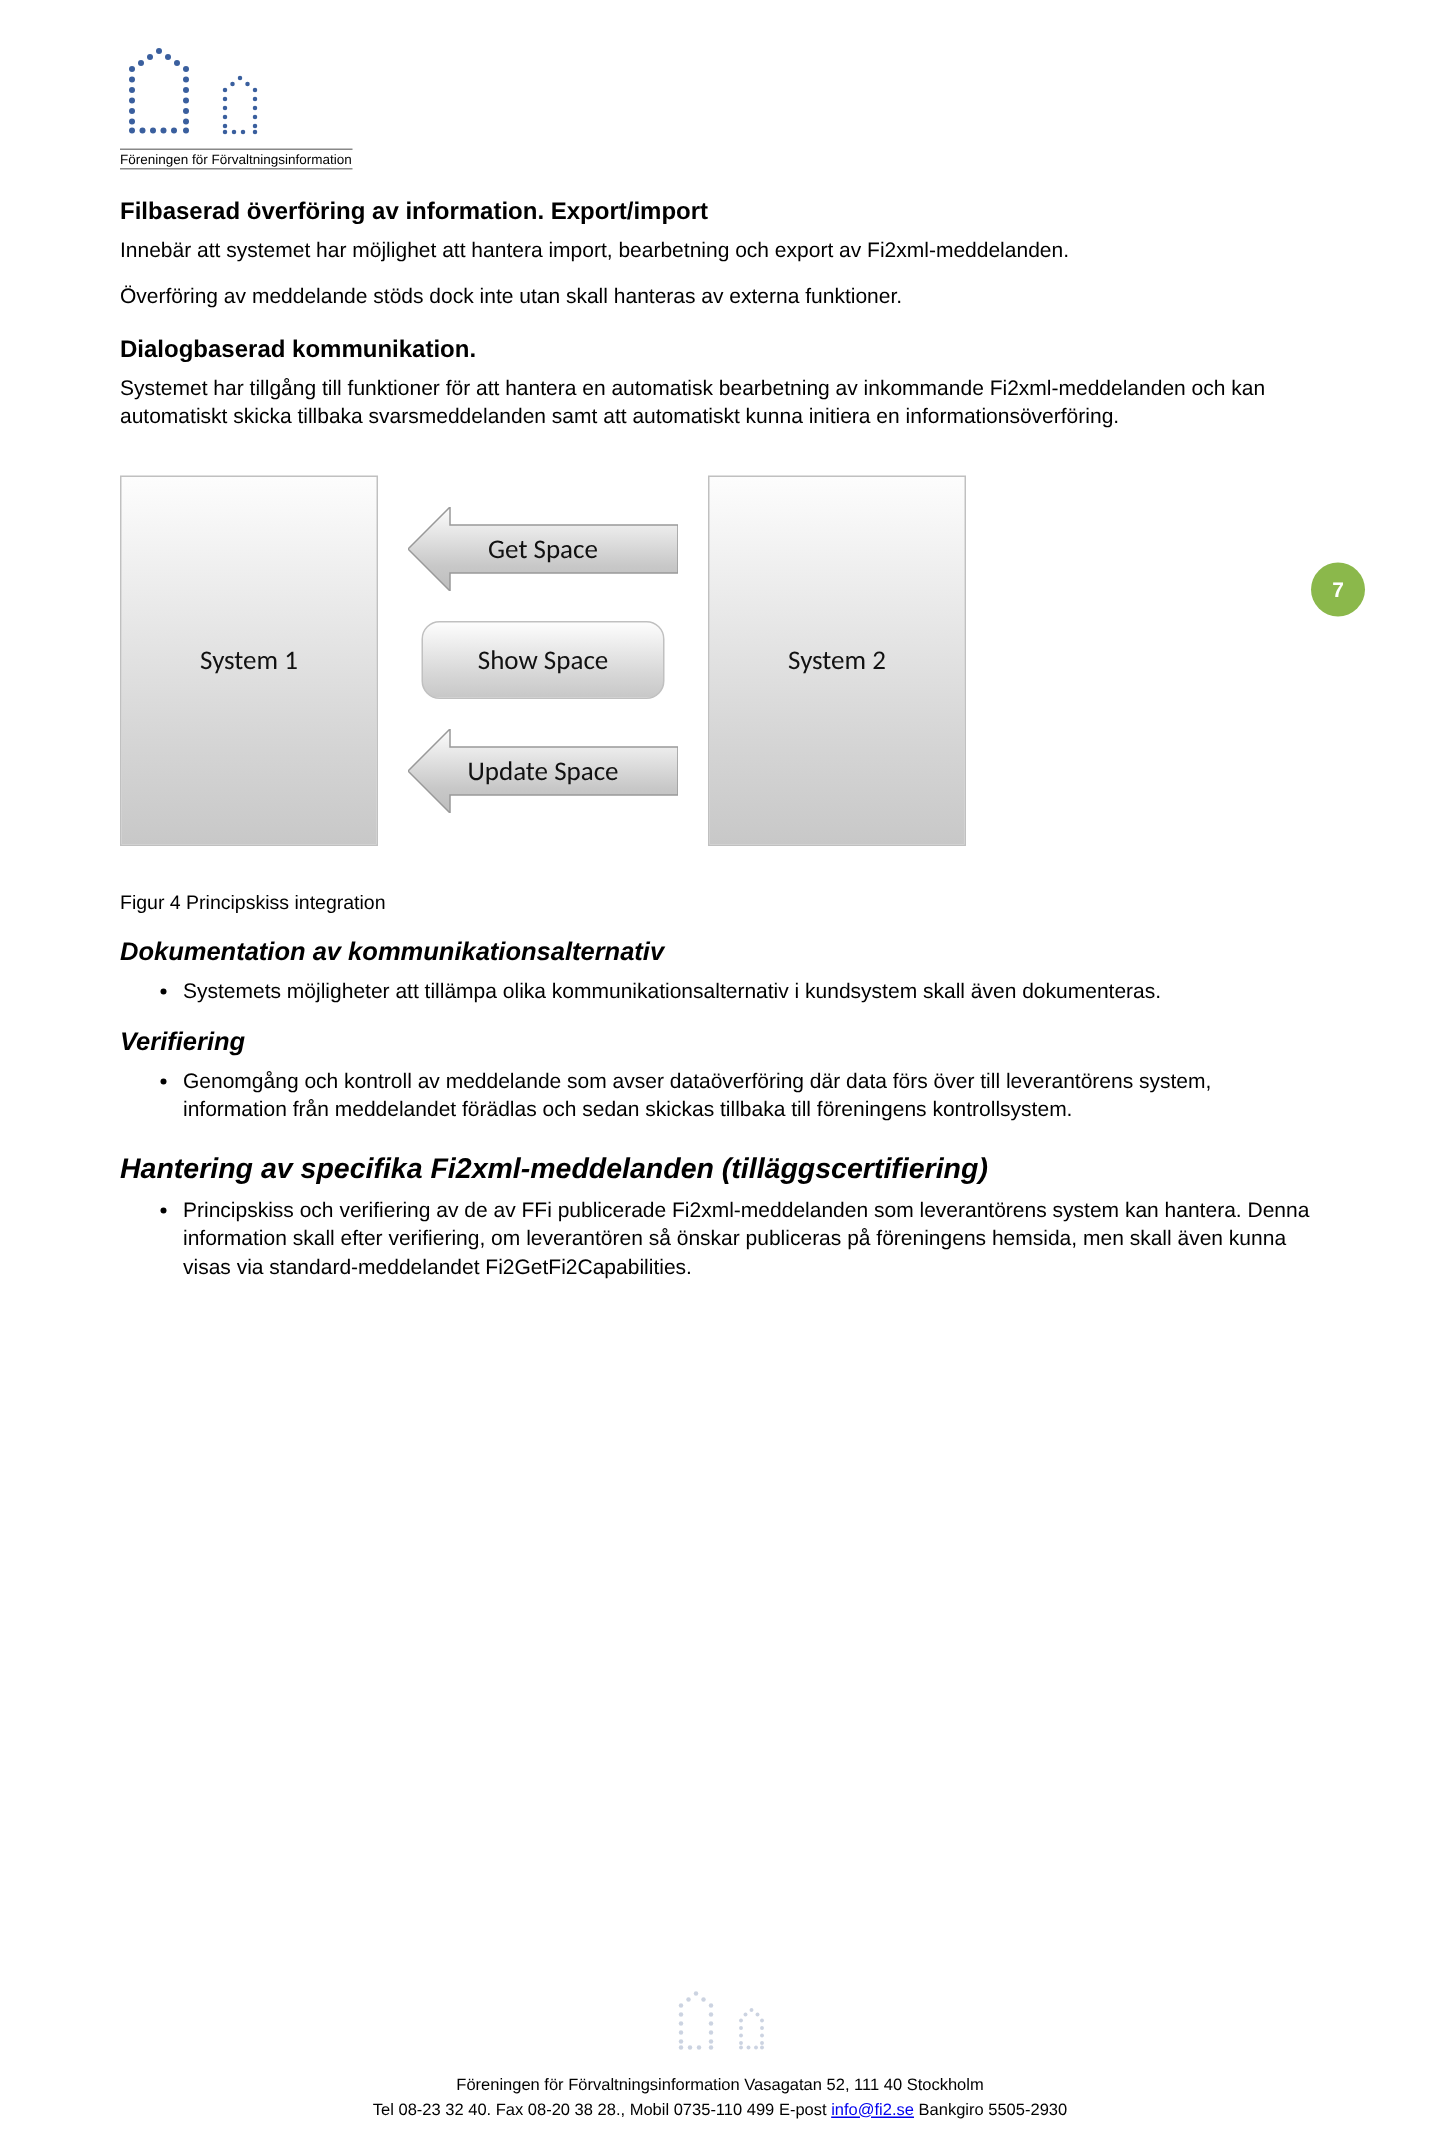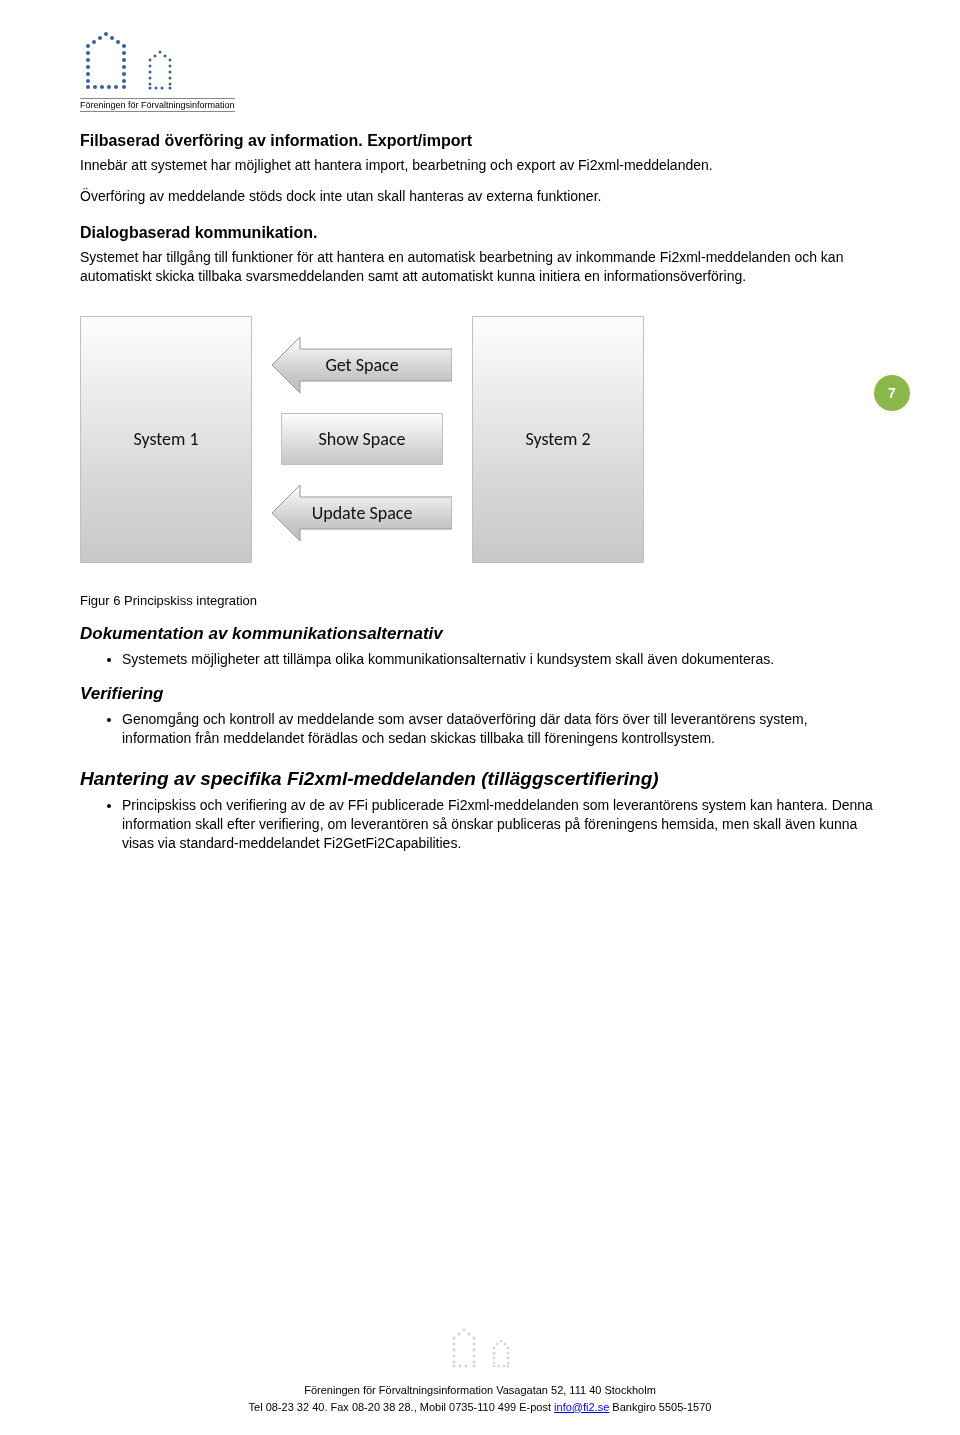--- a/index.html
+++ b/index.html
@@ -97,21 +97,21 @@
   }
   .arrow-label .txt {
     position: relative;
     font-size: 18px;
     font-family: "Segoe UI", Calibri, sans-serif;
     color: #111;
   }
   .showbox {
     width: 160px;
     height: 50px;
-    border-radius: 0;
+    border-radius: 12px;
     background: linear-gradient(#fdfdfd 0%, #d6d6d6 70%, #c8c8c8 100%);
     border: 1px solid #c0c0c0;
     display: flex;
     align-items: center;
     justify-content: center;
     font-size: 18px;
     font-family: "Segoe UI", Calibri, sans-serif;
     color: #111;
   }
   .figcaption {
@@ -256,21 +256,21 @@
       <div class="arrow-label">
         <svg class="arrow-left-svg" viewBox="0 0 180 56" preserveAspectRatio="none">
           <polygon points="0,28 28,0 28,12 180,12 180,44 28,44 28,56" fill="url(#ag1)" stroke="#999"></polygon>
         </svg>
         <span class="txt">Update Space</span>
       </div>
     </div>
     <div class="sysbox">System 2</div>
   </div>
 
-  <div class="figcaption">Figur 6 Principskiss integration</div>
+  <div class="figcaption">Figur 4 Principskiss integration</div>
 
   <div class="h2b">Dokumentation av kommunikationsalternativ</div>
   <ul>
     <li>Systemets möjligheter att tillämpa olika kommunikationsalternativ i kundsystem skall även dokumenteras.</li>
   </ul>
 
   <div class="h2b">Verifiering</div>
   <ul>
     <li>Genomgång och kontroll av meddelande som avser dataöverföring där data förs över till leverantörens system, information från meddelandet förädlas och sedan skickas tillbaka till föreningens kontrollsystem.</li>
   </ul>
@@ -322,17 +322,17 @@
             <circle cx="6" cy="28" r="1.3"></circle>
               <circle cx="11" cy="28" r="1.3"></circle>
               <circle cx="16" cy="28" r="1.3"></circle>
               <circle cx="20" cy="28" r="1.3"></circle>
           </g>
         </svg>
       </span>
     </div>
     <div class="footer-line">Föreningen för Förvaltningsinformation Vasagatan 52, 111 40 Stockholm</div>
     <div class="footer-line">
-      <span>Tel 08-23 32 40. Fax 08-20 38 28., Mobil 0735-110 499 E-post </span><a class="link">info@fi2.se</a><span> Bankgiro 5505-1570</span>
+      <span>Tel 08-23 32 40. Fax 08-20 38 28., Mobil 0735-110 499 E-post </span><a class="link">info@fi2.se</a><span> Bankgiro 5505-2930</span>
     </div>
   </div>
 
 </div>
 
 </body></html>

